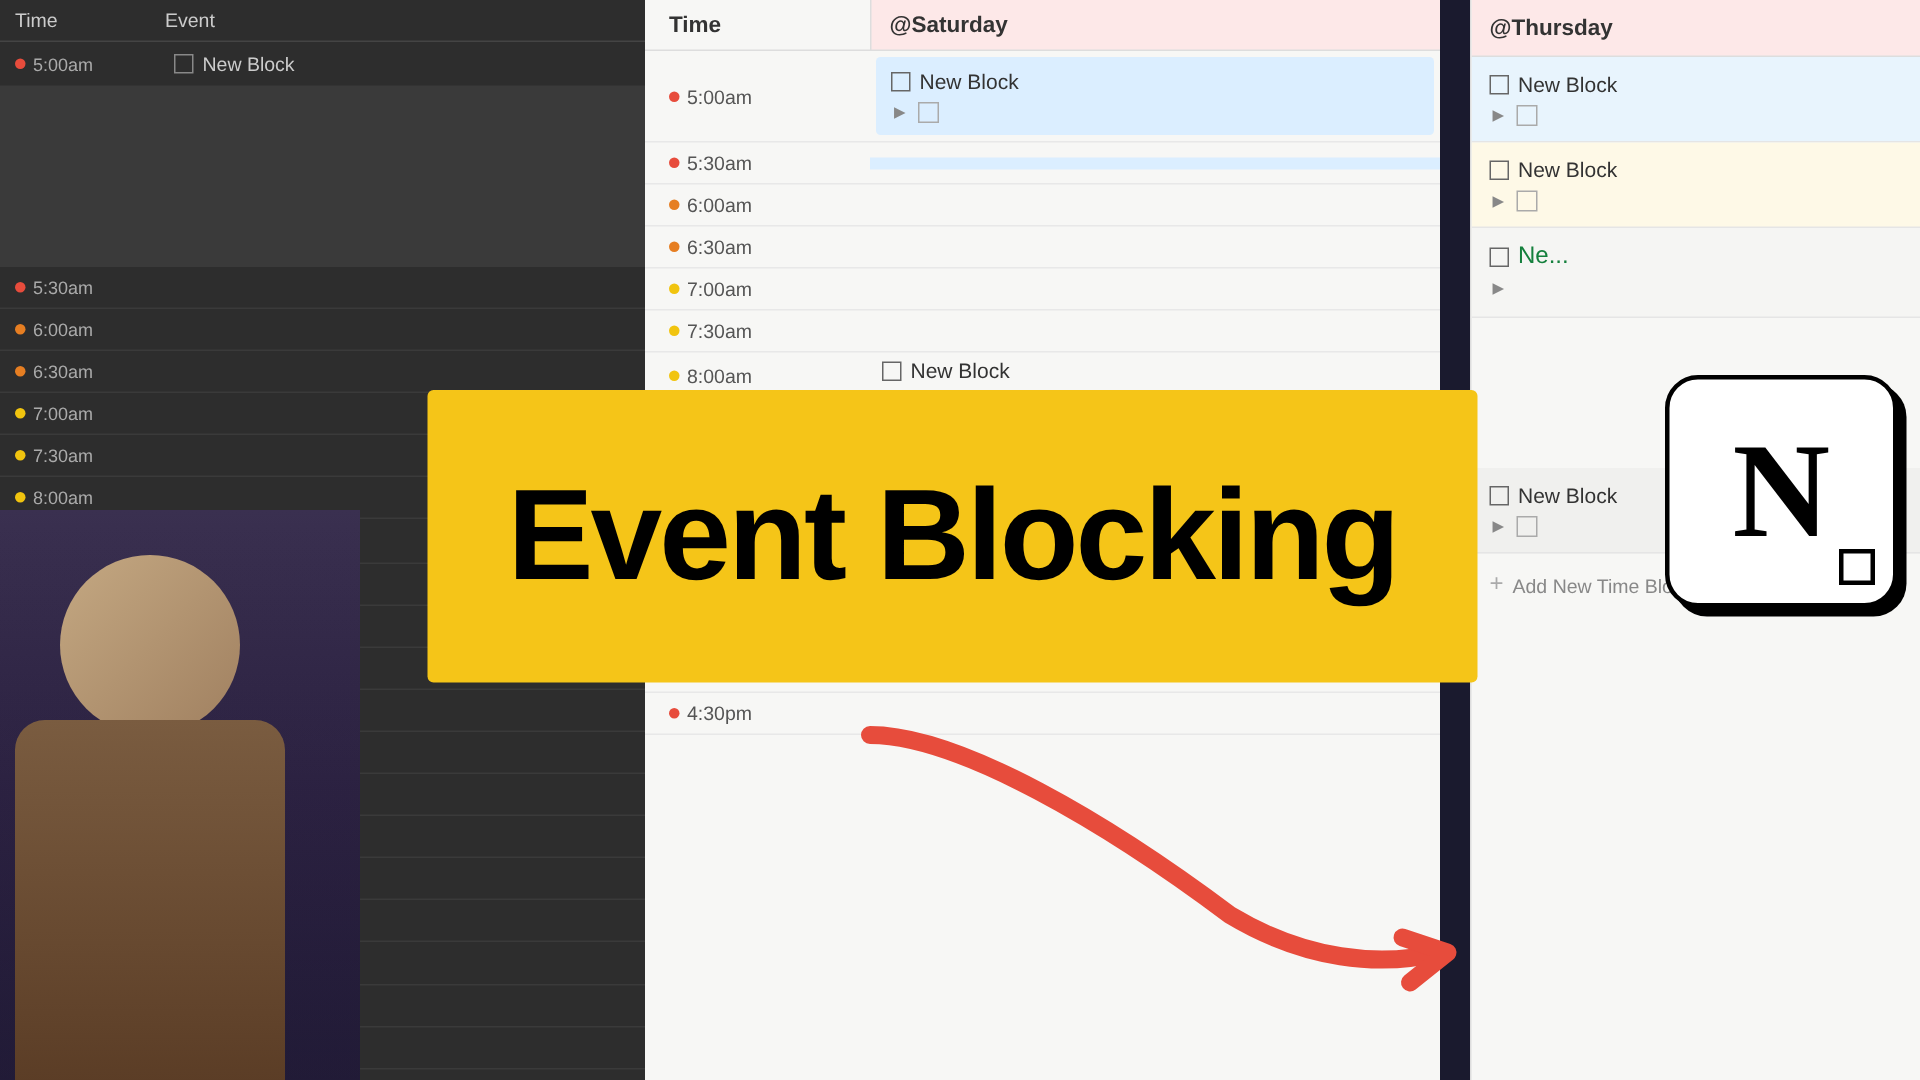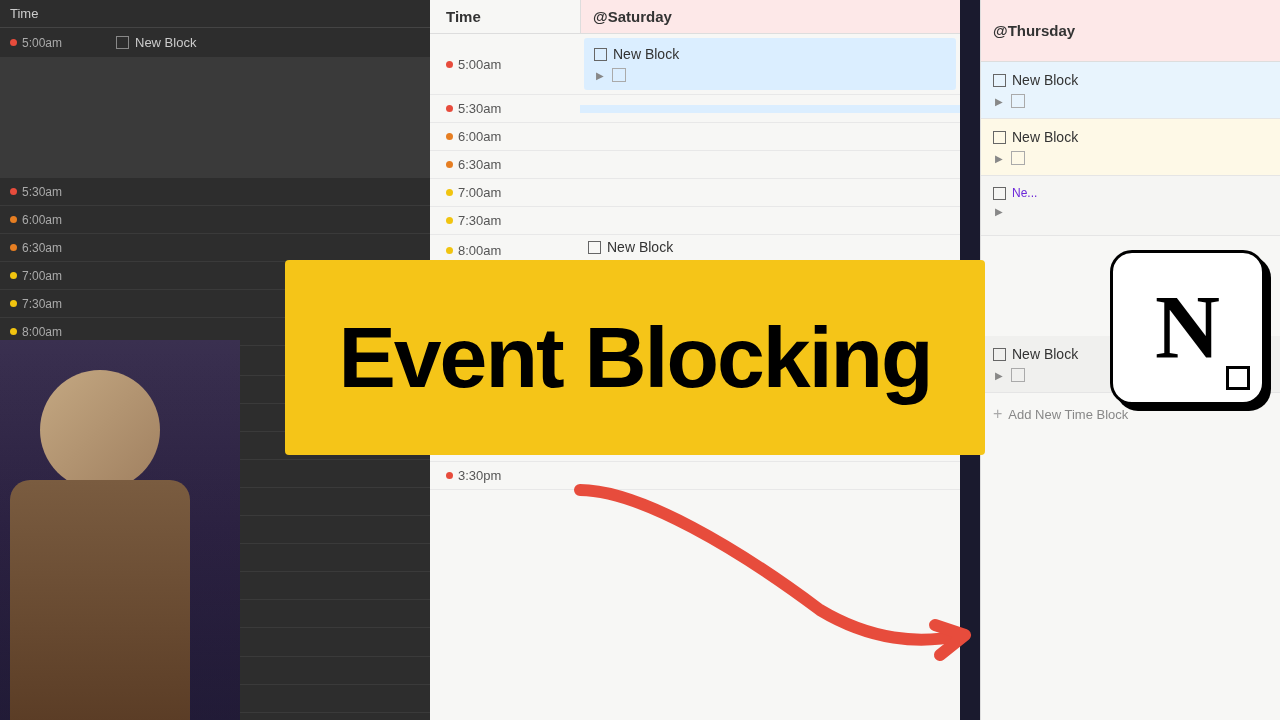--- a/index.html
+++ b/index.html
@@ -305,34 +305,35 @@
       padding: 8px 12px;
       font-size: 15px;
       font-weight: 600;
       color: #333;
       border-bottom: 1px solid #ddd;
       border-left: 1px solid #ddd;
     }
 
     .right-col-header {
       background: #fde8e8;
-      padding: 22px 12px;
+      padding: 10px 12px;
       font-size: 15px;
       font-weight: 600;
       color: #333;
       border-bottom: 1px solid #ddd;
     }
 
   </style>
 </head>
 <body>
 
 <div class="left-panel">
   <div class="left-header">
     <span class="left-header-time">Time</span>
+    <span class="left-header-event">Event</span>
   </div>
 
   <div class="left-row">
     <div class="left-time">
       <span class="dot dot-red"></span>
       <span>5:00am</span>
     </div>
     <div class="left-event">
       <div class="new-block-dark">
         <span class="checkbox-small"></span>
@@ -613,21 +614,21 @@
   <div class="mid-row">
     <div class="mid-time">
       <span class="dot dot-red"></span>
       <span>3:00pm</span>
     </div>
     <div style="padding:4px 8px;"></div>
   </div>
   <div class="mid-row">
     <div class="mid-time">
       <span class="dot dot-red"></span>
-      <span>3:30pm</span>
+      <span>4:30pm</span>
     </div>
     <div style="padding:4px 8px;"></div>
   </div>
 </div>
 
 <div class="right-panel">
   <div class="right-col-header">@Thursday</div>
 
   <div class="notion-block notion-block-blue">
     <div class="new-block-notion">
@@ -647,21 +648,21 @@
     </div>
     <div class="notion-controls">
       <span class="play-btn">▶</span>
       <span class="square-btn"></span>
     </div>
   </div>
 
   <div class="notion-block" style="background:#f5f5f3; min-height:60px;">
     <div class="new-block-notion">
       <span class="checkbox-small" style="border-color:#666;"></span>
-      <span style="color:#6d28d9; font-size:12px;">Ne...</span>
+      <span style="color:#15803d; font-size:16px;">Ne...</span>
     </div>
     <div class="notion-controls">
       <span class="play-btn">▶</span>
     </div>
   </div>
 
   <div style="height: 100px;"></div>
 
   <div class="notion-block notion-block-light">
     <div class="new-block-notion">

